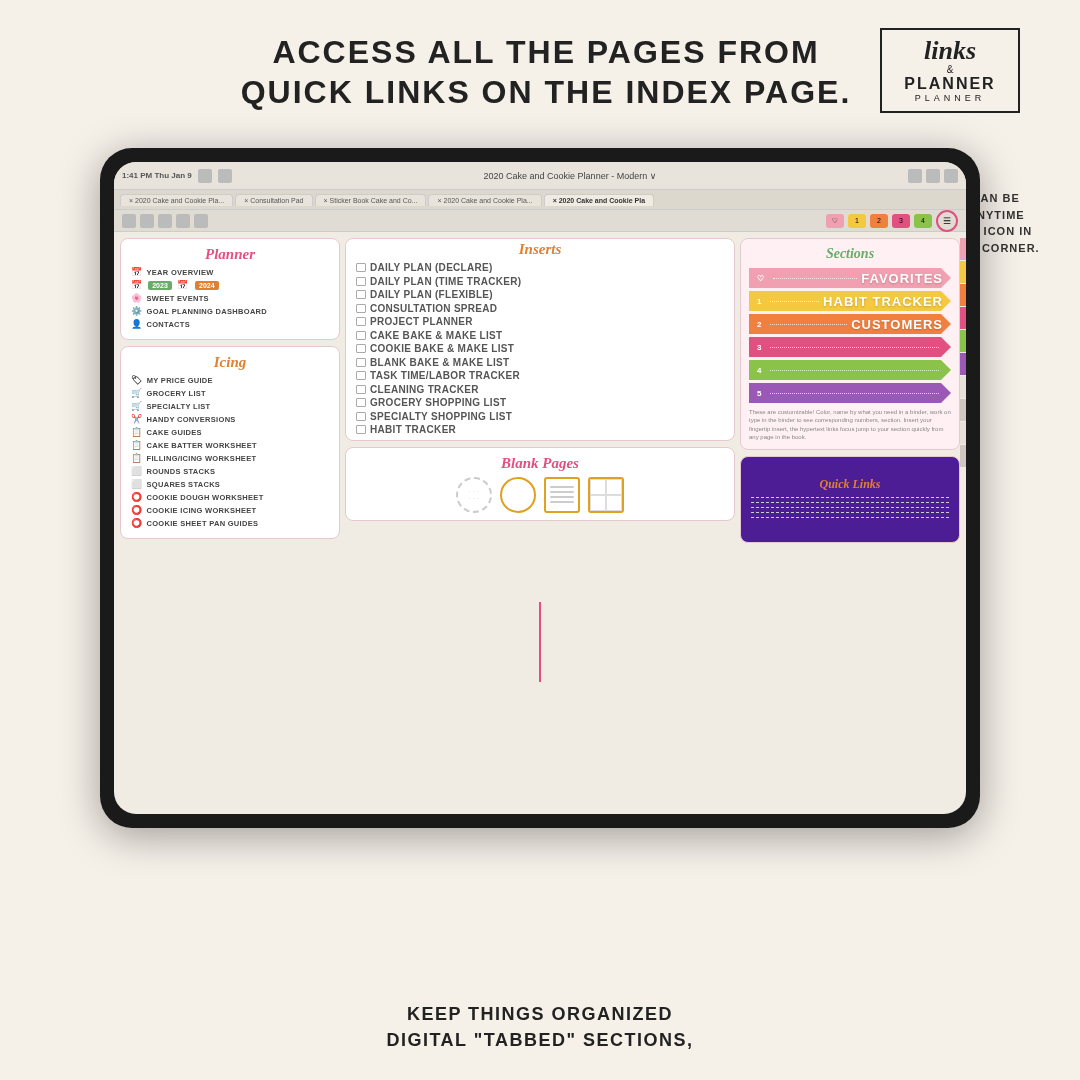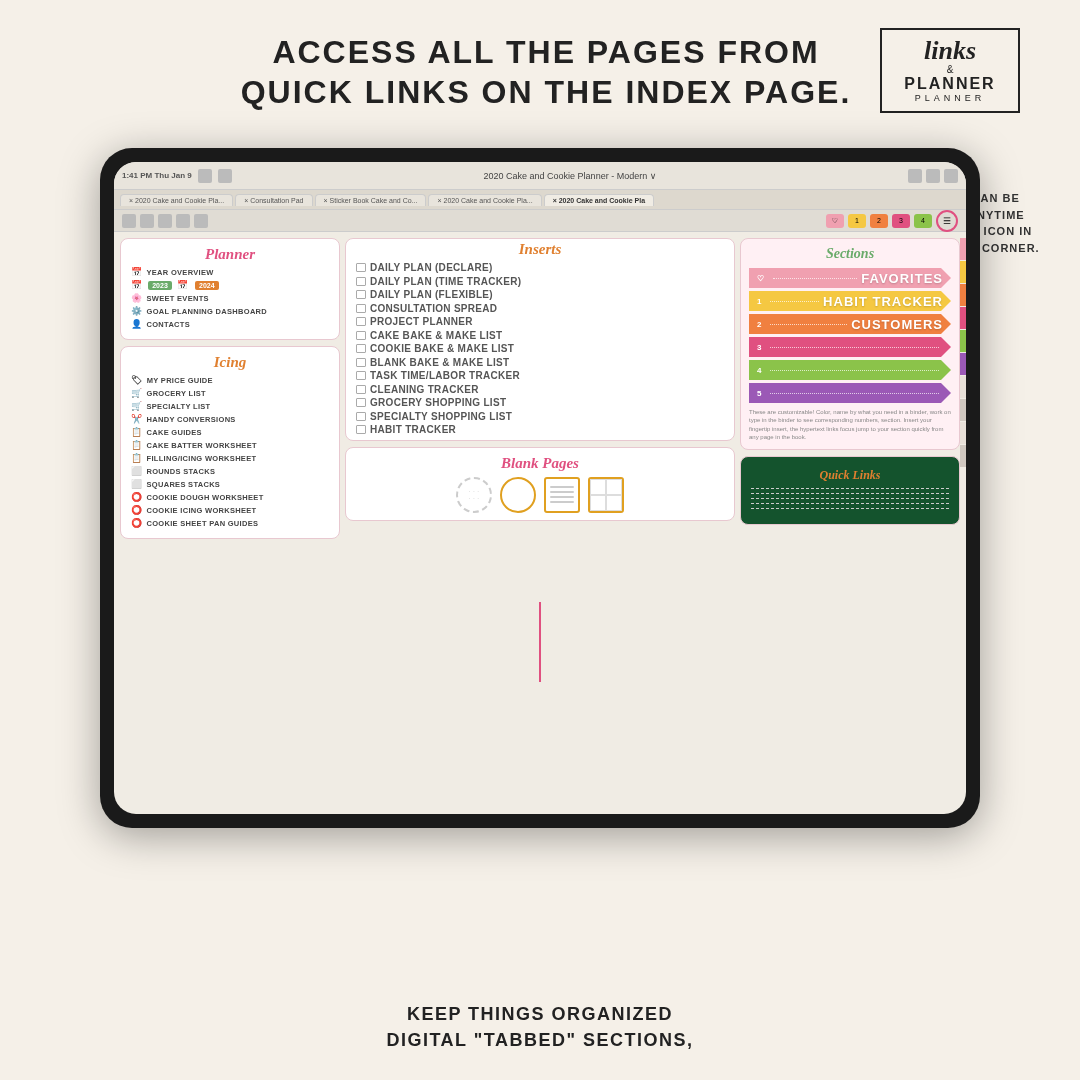--- a/index.html
+++ b/index.html
@@ -335,24 +335,24 @@
       margin-right: 5px;
     }
     .dotted-line {
       flex: 1;
       border-bottom: 1.5px dotted rgba(255,255,255,0.7);
       margin: 0 4px;
     }
 
     
     .quicklinks-box {
-      background: #14532d;
+      background: #4c1d95;
       border: 1.5px solid #e8c8d0;
       border-radius: 8px;
-      padding: 11px 10px;
+      padding: 20px 10px;
     }
     .ql-line {
       border-bottom: 1px dashed #ccc;
       margin: 4px 0;
       height: 1px;
     }
 
     
     .edge-tabs {
       position: absolute;

